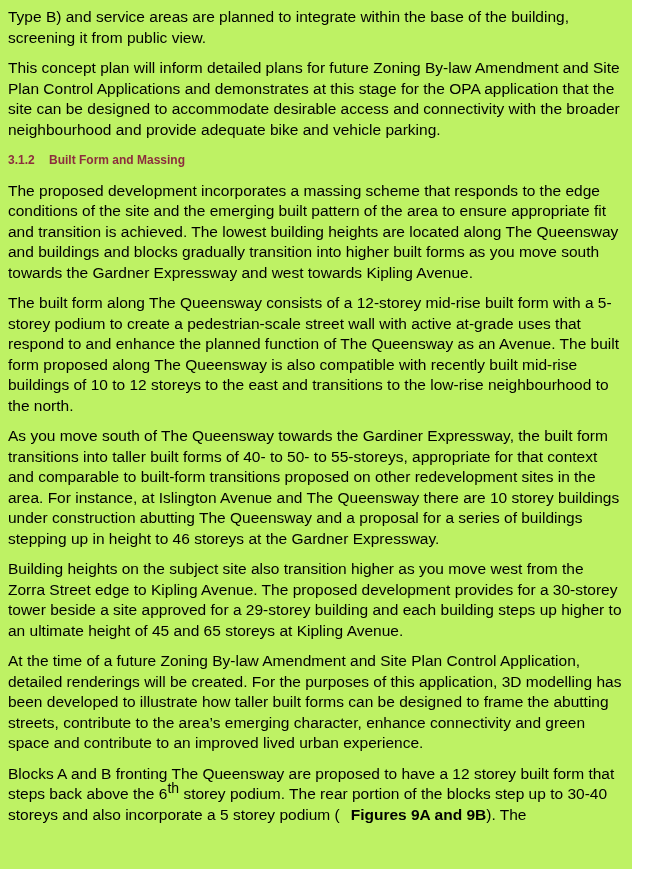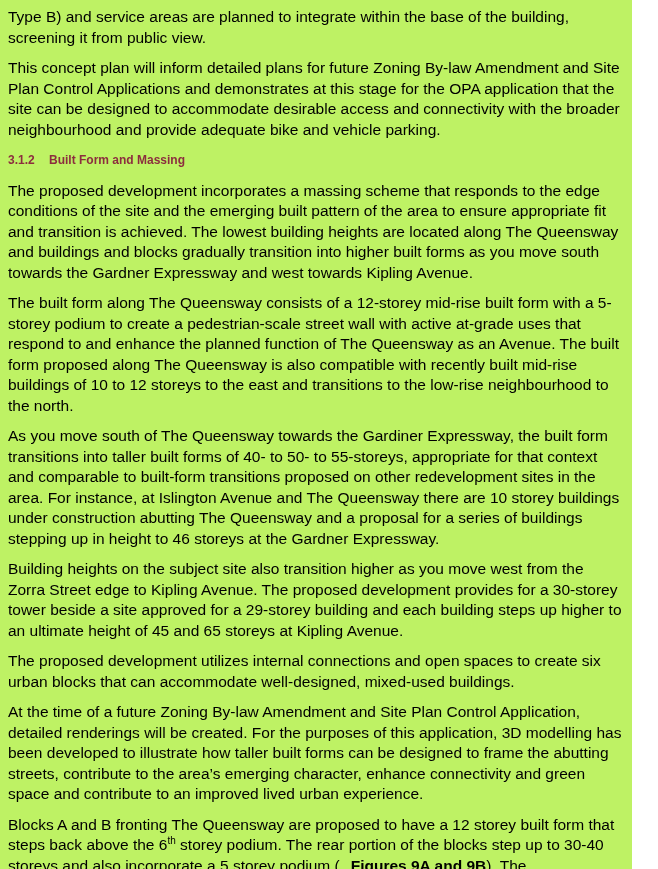--- a/index.html
+++ b/index.html
@@ -27,21 +27,21 @@
     font-size: 12px;
     line-height: 20.5px;
     font-weight: bold;
     color: #8C2E3E;
   }
   .heading-number {
     display: inline-block;
     width: 41px;
   }
   sup.ordinal {
-    font-size: 10px;
+    font-size: 14px;
     line-height: 0;
     vertical-align: super;
     margin-top: 12px;
   }
   .bold-ref {
     font-weight: bold;
     padding-left: 11px;
   }
 </style>
 </head>
@@ -58,19 +58,18 @@
   </h2>
 
   <p class="para">The proposed development incorporates a massing scheme that responds to the edge conditions of the site and the emerging built pattern of the area to ensure appropriate fit and transition is achieved. The lowest building heights are located along The Queensway and buildings and blocks gradually transition into higher built forms as you move south towards the Gardner Expressway and west towards Kipling Avenue.</p>
 
   <p class="para">The built form along The Queensway consists of a 12-storey mid-rise built form with a 5-storey podium to create a pedestrian-scale street wall with active at-grade uses that respond to and enhance the planned function of The Queensway as an Avenue. The built form proposed along The Queensway is also compatible with recently built mid-rise buildings of 10 to 12 storeys to the east and transitions to the low-rise neighbourhood to the north.</p>
 
   <p class="para">As you move south of The Queensway towards the Gardiner Expressway, the built form transitions into taller built forms of 40- to 50- to 55-storeys, appropriate for that context and comparable to built-form transitions proposed on other redevelopment sites in the area. For instance, at Islington Avenue and The Queensway there are 10 storey buildings under construction abutting The Queensway and a proposal for a series of buildings stepping up in height to 46 storeys at the Gardner Expressway.</p>
 
   <p class="para">Building heights on the subject site also transition higher as you move west from the Zorra Street edge to Kipling Avenue. The proposed development provides for a 30-storey tower beside a site approved for a 29-storey building and each building steps up higher to an ultimate height of 45 and 65 storeys at Kipling Avenue.</p>
 
-  <p class="para">The proposed development utilizes internal connections and open spaces to create six urban blocks that can accommodate well-designed, mixed-used buildings.</p>
 
   <p class="para">At the time of a future Zoning By-law Amendment and Site Plan Control Application, detailed renderings will be created. For the purposes of this application, 3D modelling has been developed to illustrate how taller built forms can be designed to frame the abutting streets, contribute to the area’s emerging character, enhance connectivity and green space and contribute to an improved lived urban experience.</p>
 
   <p class="para"><span>Blocks A and B fronting The Queensway are proposed to have a 12 storey built form that steps back above the 6</span><sup class="ordinal">th</sup><span> storey podium. The rear portion of the blocks step up to 30-40 storeys and also incorporate a 5 storey podium (</span><span class="bold-ref">Figures 9A and 9B</span><span>). The</span></p>
 
 </div>
 
 </body></html>

